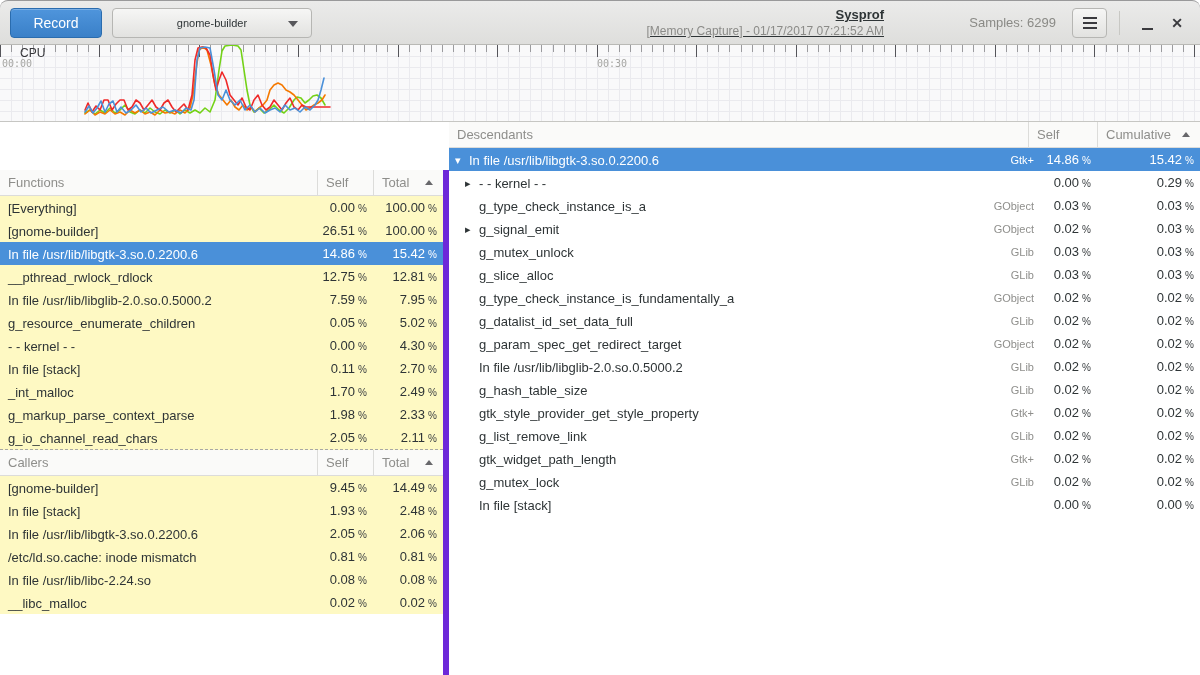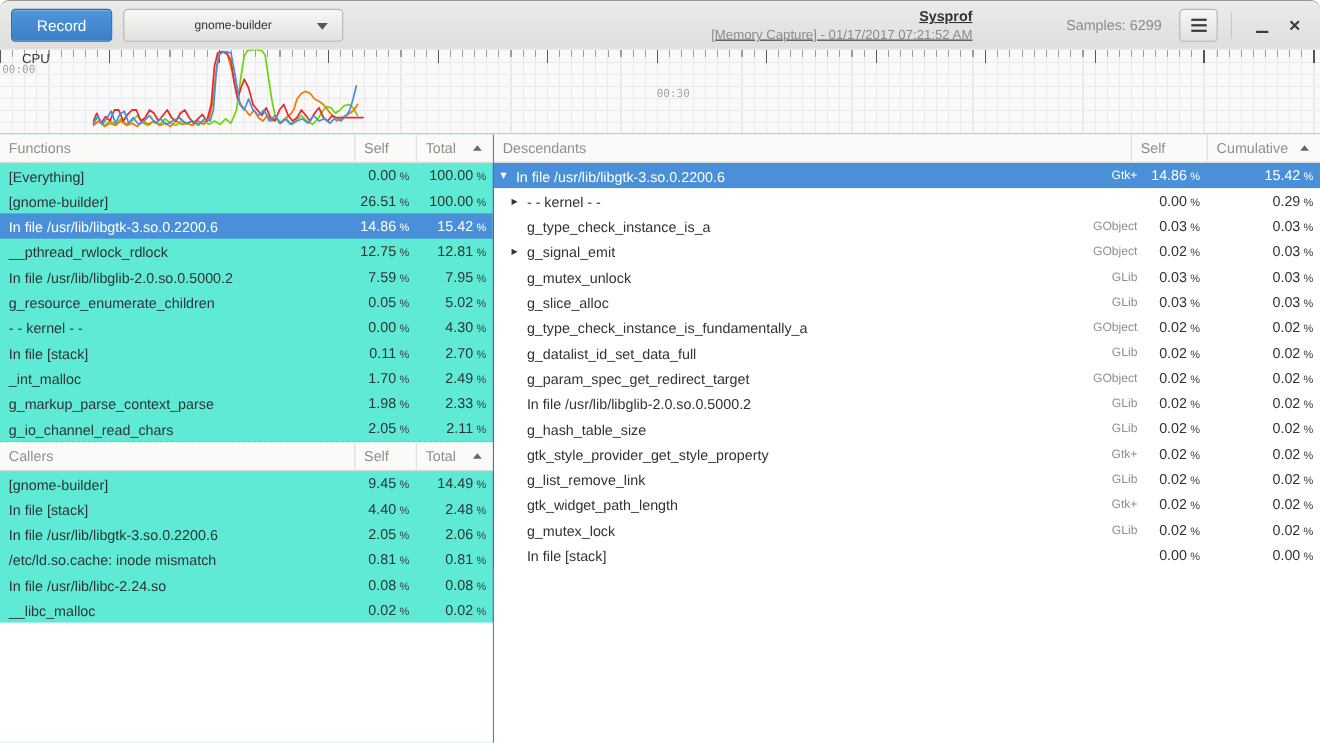--- a/index.html
+++ b/index.html
@@ -71,25 +71,25 @@
 
   
   .cpu-strip {
     height:77px; flex:0 0 77px; position:relative;
     background:#f9f9fa; border-bottom:1px solid #c6c6c3;
   }
   .cpu-strip svg { position:absolute; left:0; top:0; }
   .cpu-label { position:absolute; left:20px; top:1px; font-size:12px; color:#36363a; z-index:1; }
   .time-label { position:absolute; top:13px; font-size:10px; color:#a6a6a3; font-family:"DejaVu Sans Mono", monospace; z-index:1; }
   .t-start { left:2px; }
-  .t-mid { left:597px;margin-top:22px; }
+  .t-mid { left:597px; }
 
   
   .main { flex:1 1 auto; display:flex; min-height:0; }
-  .left-pane { width:449px; flex:0 0 449px; border-right:1px solid #6d28d9; display:flex; flex-direction:column; background:#5eead4; }
+  .left-pane { width:449px; flex:0 0 449px; border-right:6px solid #6d28d9; display:flex; flex-direction:column; background:#fef9c3;margin-top:48px; }
   .right-pane { flex:1 1 auto; background:#fff; display:flex; flex-direction:column; }
 
   .table-header {
     height:26px; flex:0 0 26px;
     background:#fafaf9; border-bottom:1px solid #dcdcda;
     display:grid; align-items:center;
     color:#8e8e8b; font-size:13px;
   }
   .left-grid { grid-template-columns:1fr 56px 70px; }
   .right-grid { grid-template-columns:1fr 57px 103px;gap:12px; }
@@ -247,21 +247,21 @@
           </div>
         </div>
         <div class="rows" id="callers-rows">
             <div class="row lrow">
               <div class="cell-name">[gnome-builder]</div>
               <div class="pcell"><span class="num">9.45</span><span class="pct">%</span></div>
               <div class="pcell"><span class="num">14.49</span><span class="pct">%</span></div>
             </div>
             <div class="row lrow">
               <div class="cell-name">In file [stack]</div>
-              <div class="pcell"><span class="num">4.40</span><span class="pct">%</span></div>
+              <div class="pcell"><span class="num">1.93</span><span class="pct">%</span></div>
               <div class="pcell"><span class="num">2.48</span><span class="pct">%</span></div>
             </div>
             <div class="row lrow">
               <div class="cell-name">In file /usr/lib/libgtk-3.so.0.2200.6</div>
               <div class="pcell"><span class="num">2.05</span><span class="pct">%</span></div>
               <div class="pcell"><span class="num">2.06</span><span class="pct">%</span></div>
             </div>
             <div class="row lrow">
               <div class="cell-name">/etc/ld.so.cache: inode mismatch</div>
               <div class="pcell"><span class="num">0.81</span><span class="pct">%</span></div>

